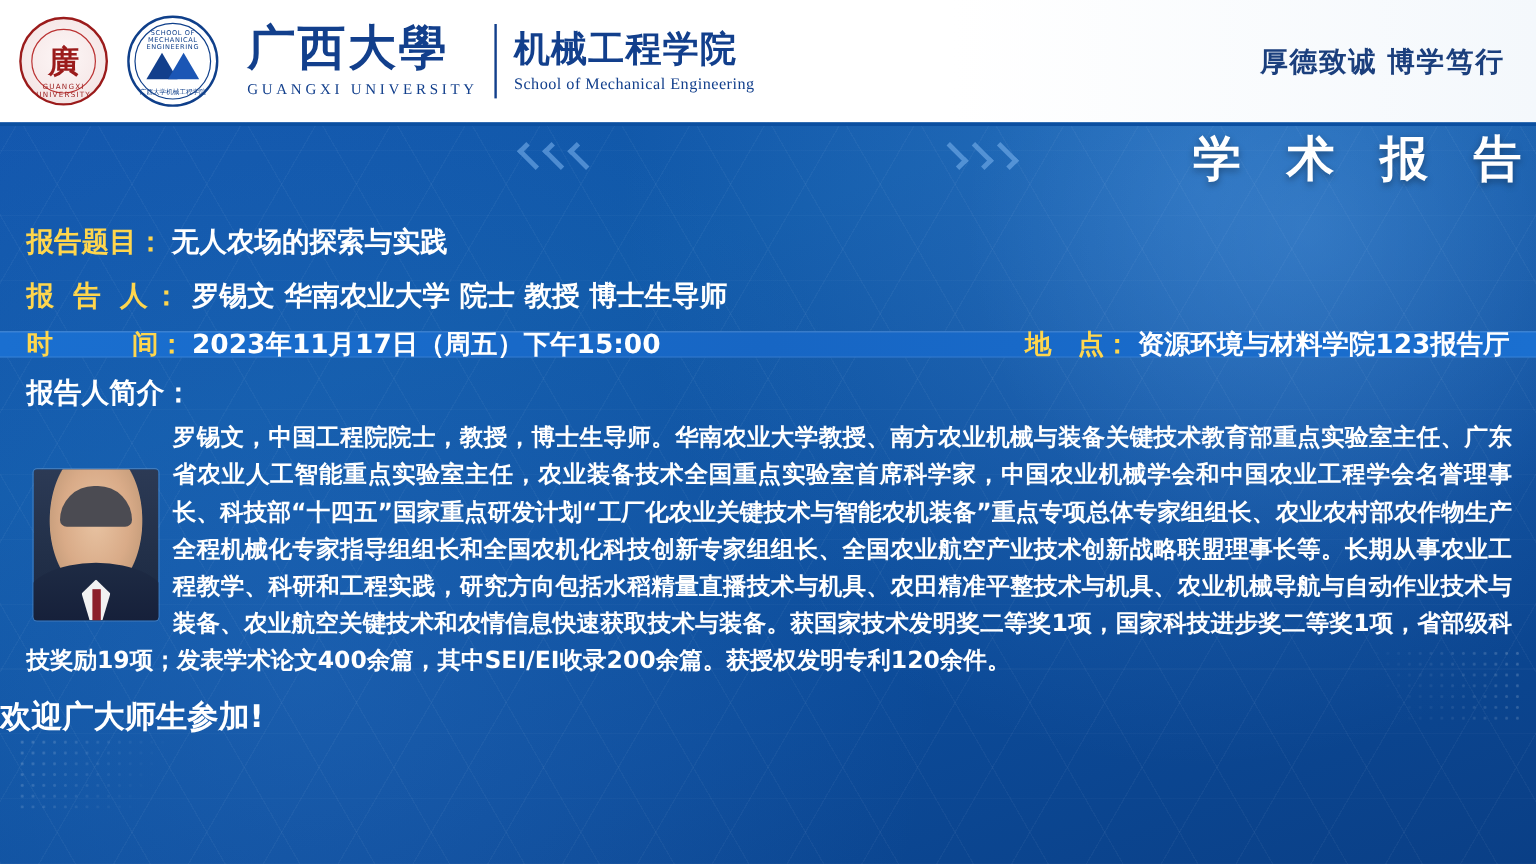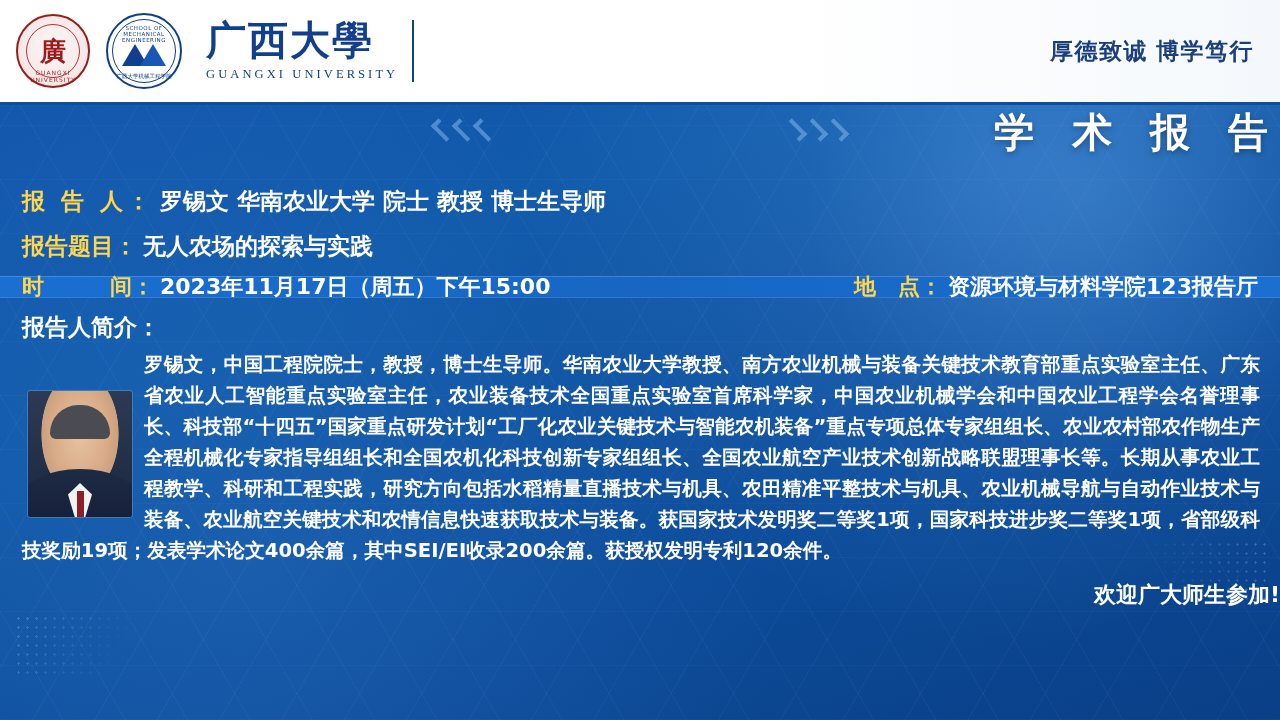--- a/index.html
+++ b/index.html
@@ -214,22 +214,22 @@
   .bio-text {
     color: #ffffff; font-weight: 700;
     font-size: 19.6px; line-height: 31px;
     text-align: justify; text-justify: inter-ideograph;
     font-family: "DejaVu Sans", sans-serif;
   }
   .bio-text p { margin: 0; text-indent: 0; }
 
   .welcome {
     position: relative; z-index: 3;
-    text-align: right; margin-top: 14px;
-    color: #ffffff; font-weight: 700; font-size: 22px;
+    text-align: left; margin-top: 14px;
+    color: #ffffff; font-weight: 700; font-size: 26px;
   }
 
   
   .dots {
     position: absolute; left: 14px; bottom: 46px; z-index: 2;
     width: 150px; height: 60px; opacity: .35;
     background-image: radial-gradient(rgba(255,255,255,.55) 1px, transparent 1.4px);
     background-size: 9px 9px;
     mask-image: linear-gradient(115deg, rgba(0,0,0,1) 0%, rgba(0,0,0,0) 75%);
     -webkit-mask-image: linear-gradient(115deg, rgba(0,0,0,1) 0%, rgba(0,0,0,0) 75%);
@@ -258,20 +258,24 @@
       <div class="mtn"></div>
       <div class="botcap">广西大学机械工程学院</div>
     </div>
 
     <div class="uni-block">
       <div>
         <div class="uni-cn">广西大學</div>
         <div class="uni-en">GUANGXI UNIVERSITY</div>
       </div>
       <div class="vbar"></div>
+      <div class="col-school">
+        <div class="school-cn">机械工程学院</div>
+        <div class="school-en">School of Mechanical Engineering</div>
+      </div>
     </div>
 
     <div class="motto">厚德致诚 博学笃行</div>
   </div>
 
   <div class="title-row">
     <div class="chev-group left">
       <div class="chev"></div>
         <div class="chev"></div>
         <div class="chev"></div>
@@ -279,26 +283,26 @@
     <div class="main-title">学 术 报 告</div>
     <div class="chev-group right">
       <div class="chev"></div>
         <div class="chev"></div>
         <div class="chev"></div>
     </div>
   </div>
 
   <div class="info">
     <div class="line">
+      <span class="lbl">报告题目：</span>
+      <span class="val">无人农场的探索与实践</span>
+    </div>
+    <div class="line">
       <span class="lbl speaker-lbl">报 告 人：</span>
       <span class="val">罗锡文 华南农业大学 院士 教授 博士生导师</span>
-    </div>
-    <div class="line">
-      <span class="lbl">报告题目：</span>
-      <span class="val">无人农场的探索与实践</span>
     </div>
   </div>
 
   <div class="timebar">
     <span class="lbl">时　　　间：</span>
     <span class="val">2023年11月17日（周五）下午15:00</span>
     <span class="spacer"></span>
     <span class="lbl">地　点：</span>
     <span class="val">资源环境与材料学院123报告厅</span>
   </div>

